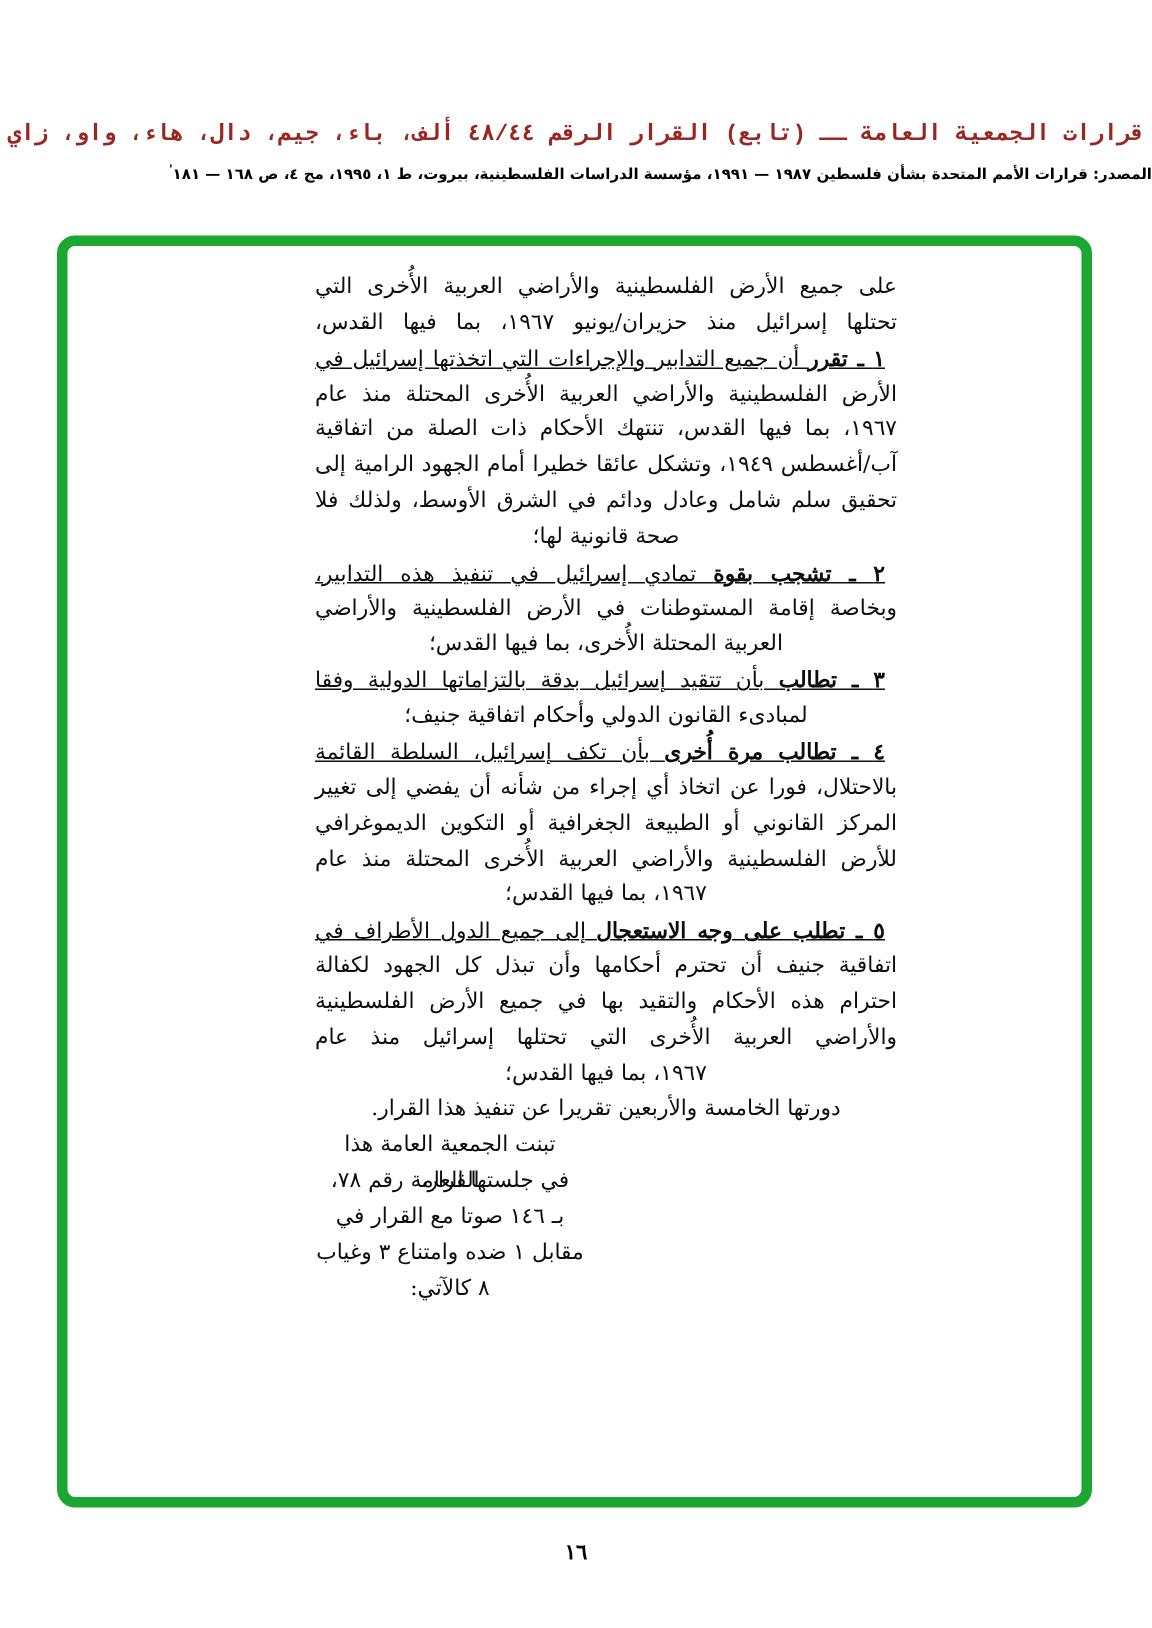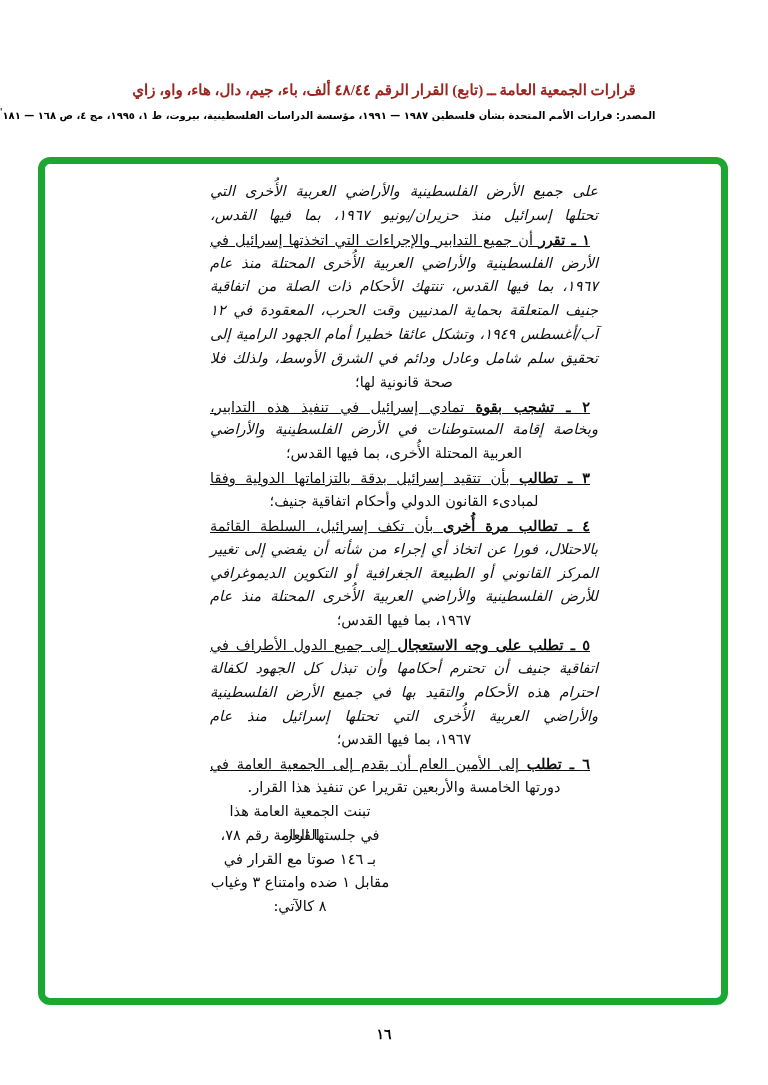--- a/index.html
+++ b/index.html
@@ -13,32 +13,32 @@
   }
 
   
   #title {
     position: absolute;
     top: 80px;
     left: 0;
     width: 768px;
     text-align: center;
     direction: rtl;
-    font-family: Liberation Serif, serif;
+    font-family: Liberation Mono, monospace;
     font-weight: bold;
     font-size: 15px;
     line-height: 20px;
     letter-spacing: 0;
   }
   #source-line {
     position: absolute;
     top: 106px;
     left: 0;
     width: 768px;
-    text-align: left;
+    text-align: right;
     direction: rtl;
     font-family: "DejaVu Sans", sans-serif;
     font-weight: bold;
     font-size: 10px;
     line-height: 14px;
     color: #000000;
   }
   #source-line sup { font-size: 8px; }
 
   
@@ -60,21 +60,21 @@
     left: 210px;
     top: 180px;
     width: 388px;
     direction: rtl;
     font-size: 14.5px;
     line-height: 23.85px;
     color: #0d0d0d;
   }
   .line { height: 23.85px; }
   .line .b { font-weight: bold; }
-  .j  { text-align: justify; text-align-last: justify; font-style: italic; }
+  .j  { text-align: justify; text-align-last: justify; }
   .ji { text-align: justify; text-align-last: justify; padding-right: 8px; text-decoration: underline; }
   .l  { text-align: center; }
   .r  { text-align: center; }
   .narrow { width: 180px; margin-right: 208px; margin-left: 0; }
 
   
   #page-number {
     position: absolute;
     top: 1026px;
     left: 0;
@@ -96,40 +96,38 @@
   <div id="source-line"><span>المصدر: قرارات الأمم المتحدة بشأن فلسطين ١٩٨٧ — ١٩٩١، مؤسسة الدراسات الفلسطينية، بيروت، ط ١، ١٩٩٥، مج ٤، ص ١٦٨ — ١٨١</span><sup>'</sup></div>
 
   <div id="frame" style="border-color: rgb(28, 167, 51);"></div>
 
   <div id="text-column" dir="rtl">
       <div class="line j"><span>على جميع الأرض الفلسطينية والأراضي العربية الأُخرى التي</span></div>
       <div class="line j"><span>تحتلها إسرائيل منذ حزيران/يونيو ١٩٦٧، بما فيها القدس،</span></div>
       <div class="line ji"><span class="b">١ ـ تقرر</span><span> أن جميع التدابير والإجراءات التي اتخذتها إسرائيل في</span></div>
       <div class="line j"><span>الأرض الفلسطينية والأراضي العربية الأُخرى المحتلة منذ عام</span></div>
       <div class="line j"><span>١٩٦٧، بما فيها القدس، تنتهك الأحكام ذات الصلة من اتفاقية</span></div>
-      <div class="line j"><span>جنيف المتعلقة بحماية المدنيين وقت الحرب، المعقودة في ١٢</span></div>
       <div class="line j"><span>آب/أغسطس ١٩٤٩، وتشكل عائقا خطيرا أمام الجهود الرامية إلى</span></div>
       <div class="line j"><span>تحقيق سلم شامل وعادل ودائم في الشرق الأوسط، ولذلك فلا</span></div>
       <div class="line l"><span>صحة قانونية لها؛</span></div>
       <div class="line ji"><span class="b">٢ ـ تشجب بقوة</span><span> تمادي إسرائيل في تنفيذ هذه التدابير،</span></div>
       <div class="line j"><span>وبخاصة إقامة المستوطنات في الأرض الفلسطينية والأراضي</span></div>
       <div class="line l"><span>العربية المحتلة الأُخرى، بما فيها القدس؛</span></div>
       <div class="line ji"><span class="b">٣ ـ تطالب</span><span> بأن تتقيد إسرائيل بدقة بالتزاماتها الدولية وفقا</span></div>
       <div class="line l"><span>لمبادىء القانون الدولي وأحكام اتفاقية جنيف؛</span></div>
       <div class="line ji"><span class="b">٤ ـ تطالب مرة أُخرى</span><span> بأن تكف إسرائيل، السلطة القائمة</span></div>
       <div class="line j"><span>بالاحتلال، فورا عن اتخاذ أي إجراء من شأنه أن يفضي إلى تغيير</span></div>
       <div class="line j"><span>المركز القانوني أو الطبيعة الجغرافية أو التكوين الديموغرافي</span></div>
       <div class="line j"><span>للأرض الفلسطينية والأراضي العربية الأُخرى المحتلة منذ عام</span></div>
       <div class="line l"><span>١٩٦٧، بما فيها القدس؛</span></div>
       <div class="line ji"><span class="b">٥ ـ تطلب على وجه الاستعجال</span><span> إلى جميع الدول الأطراف في</span></div>
       <div class="line j"><span>اتفاقية جنيف أن تحترم أحكامها وأن تبذل كل الجهود لكفالة</span></div>
       <div class="line j"><span>احترام هذه الأحكام والتقيد بها في جميع الأرض الفلسطينية</span></div>
       <div class="line j"><span>والأراضي العربية الأُخرى التي تحتلها إسرائيل منذ عام</span></div>
       <div class="line l"><span>١٩٦٧، بما فيها القدس؛</span></div>
-      <div class="line ji"><span class="b">٦ ـ تطلب</span><span> إلى الأمين العام أن يقدم إلى الجمعية العامة في</span></div>
       <div class="line r"><span>دورتها الخامسة والأربعين تقريرا عن تنفيذ هذا القرار.</span></div>
       <div class="line l narrow"><span>تبنت الجمعية العامة هذا القرار،</span></div>
       <div class="line l narrow"><span>في جلستها العامة رقم ٧٨،</span></div>
       <div class="line l narrow"><span>بـ ١٤٦ صوتا مع القرار في</span></div>
       <div class="line l narrow"><span>مقابل ١ ضده وامتناع ٣ وغياب</span></div>
       <div class="line r narrow"><span>٨ كالآتي:</span></div>
     </div>
 
   <div id="page-number">١٦</div>
 

